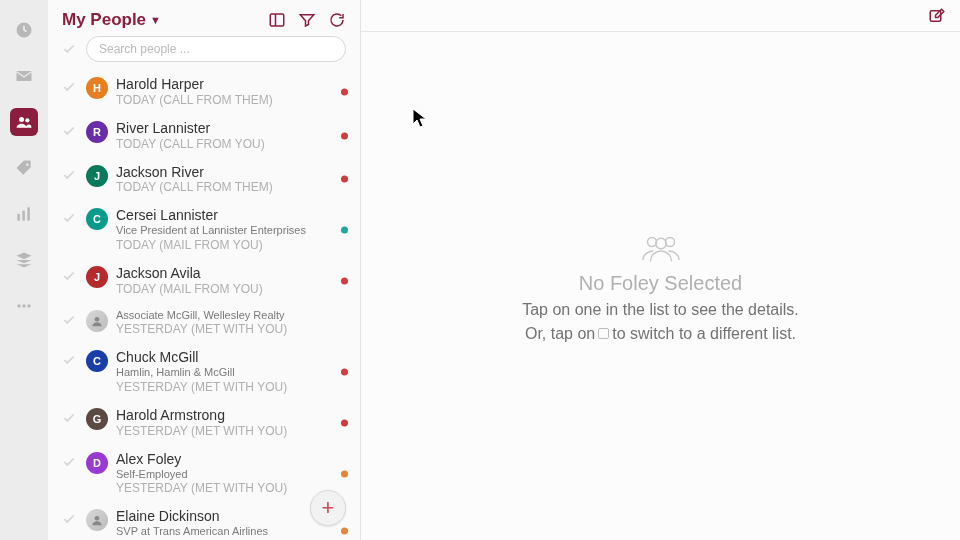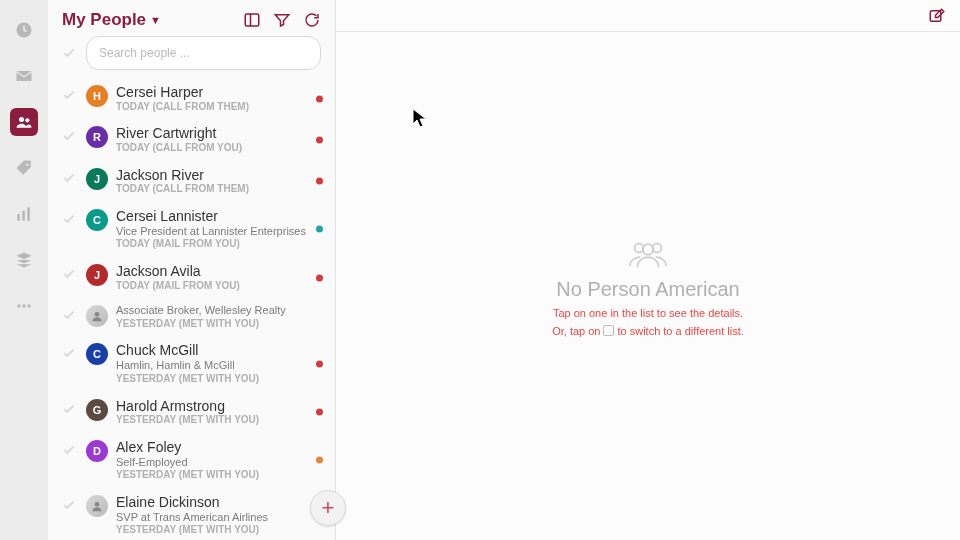--- a/index.html
+++ b/index.html
@@ -6,51 +6,51 @@
 html, body { width: 960px; height: 540px; font-family: -apple-system, "Helvetica Neue", Arial, sans-serif; overflow: hidden; background: #f4f4f4; }
 .app { display: flex; width: 100%; height: 100%; }
 
 
 .rail { width: 48px; background: #ececec; display: flex; flex-direction: column; align-items: center; padding-top: 16px; gap: 18px; }
 .rail-item { width: 28px; height: 28px; display: flex; align-items: center; justify-content: center; color: #b8b8b8; border-radius: 6px; cursor: pointer; }
 .rail-item.active { background: #8b1e3f; color: #fff; }
 .rail-item svg { width: 20px; height: 20px; }
 
 
-.list-col { width: 288px; background: #fafafa; border-right: 1px solid #e3e3e3; display: flex; flex-direction: column; }
+.list-col { width: 313px; background: #fafafa; border-right: 1px solid #e3e3e3; display: flex; flex-direction: column; }
 .list-head { display: flex; align-items: center; justify-content: space-between; padding: 10px 14px 6px 14px; }
 .list-title { color: #8b1e3f; font-weight: 700; font-size: 17px; display: flex; align-items: center; gap: 4px; cursor: pointer; }
 .list-title .caret { font-size: 11px; color: #8b1e3f; }
 .head-icons { display: flex; gap: 12px; }
 .head-icons .hicon { width: 18px; height: 18px; color: #8b1e3f; cursor: pointer; display: flex; align-items: center; justify-content: center; }
 .search-row { display: flex; align-items: center; padding: 0 14px 8px 14px; gap: 10px; }
 .check-all { color: #d6d6d6; }
-.search-input { flex: 1; height: 26px; border: 1px solid #d8d8d8; border-radius: 13px; padding: 16px 12px; font-size: 12px; color: #888; background: #fff; }
+.search-input { flex: 1; height: 26px; border: 1px solid #d8d8d8; border-radius: 13px; padding: 8px 12px; font-size: 12px; color: #888; background: #fff; }
 .search-input::placeholder { color: #bbb; }
 
 .people { flex: 1; overflow-y: auto; padding-bottom: 40px; }
 .p-row { display: flex; align-items: flex-start; padding: 6px 14px 6px 14px; position: relative; cursor: pointer; }
 .p-check { width: 16px; color: #d6d6d6; margin-right: 8px; padding-top: 4px; flex-shrink: 0; }
 .avatar { width: 22px; height: 22px; border-radius: 50%; display: flex; align-items: center; justify-content: center; font-size: 11px; font-weight: 600; color: #fff; margin-right: 8px; margin-top: 1px; flex-shrink: 0; }
 .p-text { flex: 1; min-width: 0; }
 .p-name { font-size: 14px; color: #333; line-height: 1.2; }
 .p-sub  { font-size: 11px; color: #7a7a7a; line-height: 1.25; }
-.p-meta { font-size: 10px; color: #b0b0b0; line-height: 1.25; text-transform: uppercase; font-weight: bold; }
+.p-meta { font-size: 12px; color: #b0b0b0; line-height: 1.25; text-transform: uppercase; }
 .dot { position: absolute; right: 12px; top: 50%; width: 7px; height: 7px; border-radius: 50%; transform: translateY(-50%); }
 
 .fab { position: absolute; left: 310px; bottom: 14px; width: 36px; height: 36px; border-radius: 50%; background: #f2f2f2; border: 1px solid #d8d8d8; color: #c94b5a; font-size: 22px; display: flex; align-items: center; justify-content: center; cursor: pointer; box-shadow: 0 1px 2px rgba(0,0,0,.1); }
 
 
 .detail-col { flex: 1; background: #fcfcfc; display: flex; flex-direction: column; position: relative; }
 .detail-head { height: 32px; border-bottom: 1px solid #e6e6e6; display: flex; justify-content: flex-end; align-items: center; padding: 0 14px; }
 .compose { color: #8b1e3f; cursor: pointer; }
 .empty { flex: 1; display: flex; flex-direction: column; align-items: center; justify-content: center; color: #b8b8b8; gap: 6px; }
 .empty svg { width: 48px; height: 36px; }
 .empty-title { font-size: 20px; color: #b0b0b0; }
-.empty-line { font-size: 11px; color: #ef4444; display: flex; align-items: center; gap: 3px; }
+.empty-line { font-size: 16px; color: #737373; display: flex; align-items: center; gap: 3px; }
 .empty-line .box { display: inline-block; width: 11px; height: 11px; border: 1px solid #bcbcbc; border-radius: 2px; }
 
 .cursor { position: absolute; left: 412px; top: 108px; pointer-events: none; font-size: 18px; color: #000; }
 svg { display: block; }
 </style>
 </head>
 <body>
 
 <div class="app">
 
@@ -140,34 +140,34 @@
     </div>
     <div class="people" id="people">
         <div class="p-row">
           <span class="p-check">
             <svg width="14" height="14" viewBox="0 0 24 24" fill="none" stroke="currentColor" stroke-width="3">
               <polyline points="4 12 9 17 20 6"></polyline>
             </svg>
           </span>
           <div class="avatar" style="background: rgb(230, 126, 34);">H</div>
           <div class="p-text">
-            <div class="p-name">Cersei Harper</div>
+            <div class="p-name">Harold Harper</div>
             <div class="p-meta">TODAY (CALL FROM THEM)</div>
           </div>
           <span class="dot" style="background: rgb(210, 60, 60);"></span>
         </div>
         <div class="p-row">
           <span class="p-check">
             <svg width="14" height="14" viewBox="0 0 24 24" fill="none" stroke="currentColor" stroke-width="3">
               <polyline points="4 12 9 17 20 6"></polyline>
             </svg>
           </span>
           <div class="avatar" style="background: rgb(106, 45, 168);">R</div>
           <div class="p-text">
-            <div class="p-name">River Cartwright</div>
+            <div class="p-name">River Lannister</div>
             <div class="p-meta">TODAY (CALL FROM YOU)</div>
           </div>
           <span class="dot" style="background: rgb(210, 60, 60);"></span>
         </div>
         <div class="p-row">
           <span class="p-check">
             <svg width="14" height="14" viewBox="0 0 24 24" fill="none" stroke="currentColor" stroke-width="3">
               <polyline points="4 12 9 17 20 6"></polyline>
             </svg>
           </span>
@@ -211,21 +211,21 @@
               <polyline points="4 12 9 17 20 6"></polyline>
             </svg>
           </span>
           <div class="avatar" style="background: linear-gradient(135deg, rgb(216, 216, 216), rgb(187, 187, 187));">
             <svg width="14" height="14" viewBox="0 0 24 24" fill="#888">
               <circle cx="12" cy="9" r="4"></circle>
               <path d="M4 21c0-4 4-7 8-7s8 3 8 7z"></path>
             </svg>
           </div>
           <div class="p-text">
-            <div class="p-sub">Associate Broker, Wellesley Realty</div>
+            <div class="p-sub">Associate McGill, Wellesley Realty</div>
             <div class="p-meta">YESTERDAY (MET WITH YOU)</div>
           </div>
         </div>
         <div class="p-row">
           <span class="p-check">
             <svg width="14" height="14" viewBox="0 0 24 24" fill="none" stroke="currentColor" stroke-width="3">
               <polyline points="4 12 9 17 20 6"></polyline>
             </svg>
           </span>
           <div class="avatar" style="background: rgb(26, 62, 168);">C</div>
@@ -296,21 +296,21 @@
     </div>
     <div class="empty">
       <svg viewBox="0 0 64 40" fill="none" stroke="#c8c8c8" stroke-width="2">
         <circle cx="20" cy="12" r="6"></circle>
           <circle cx="44" cy="12" r="6"></circle>
           <circle cx="32" cy="14" r="7"></circle>
         <path d="M8 36c0-8 8-12 14-12"></path>
           <path d="M56 36c0-8-8-12-14-12"></path>
           <path d="M18 38c0-9 7-14 14-14s14 5 14 14"></path>
       </svg>
-      <div class="empty-title">No Person American</div>
+      <div class="empty-title">No Foley Selected</div>
       <div class="empty-line">Tap on one in the list to see the details.</div>
       <div class="empty-line">
         <span>Or, tap on</span>
         <span class="box"></span>
         <span>to switch to a different list.</span>
       </div>
     </div>
   </div>
 
   <div class="fab">+</div>

